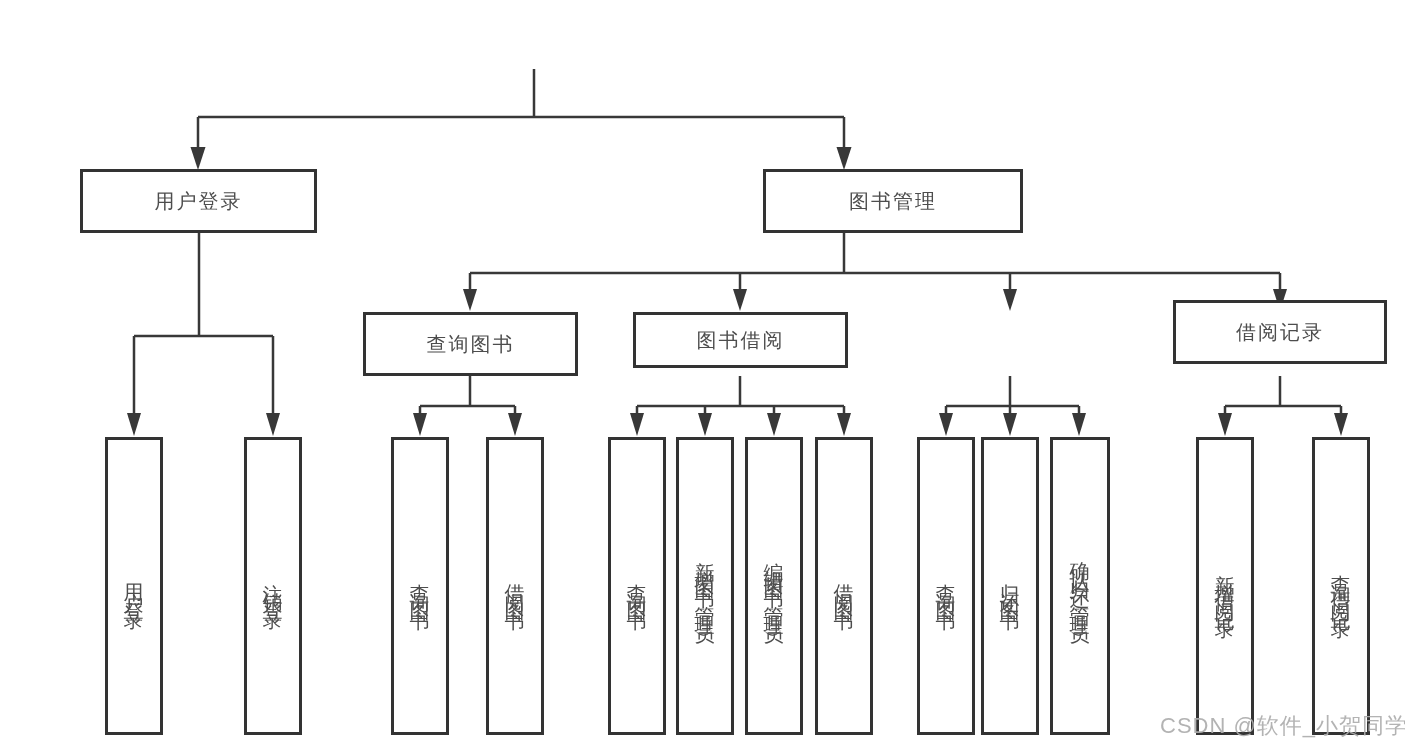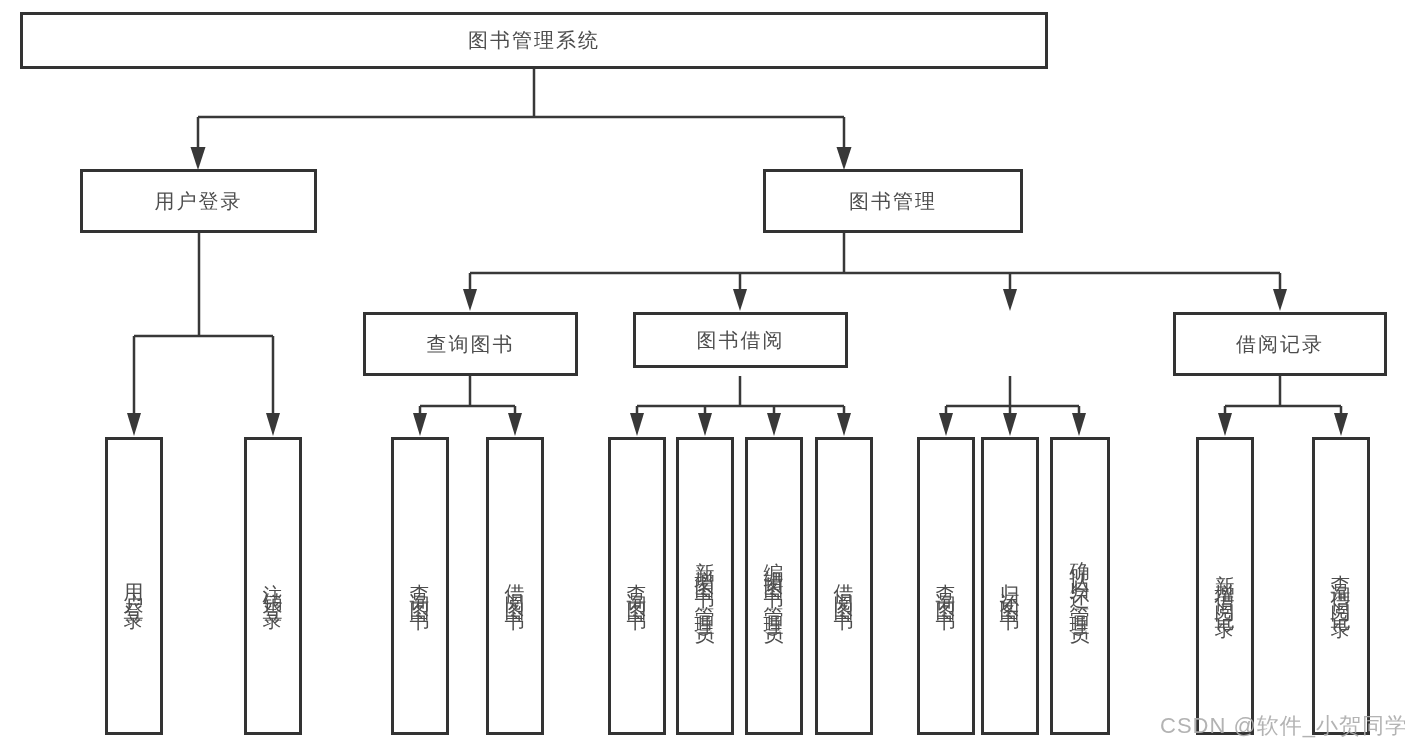--- a/index.html
+++ b/index.html
@@ -86,38 +86,35 @@
       <polygon points="767,413 781,413 774,436"></polygon>
       <polygon points="837,413 851,413 844,436"></polygon>
       <polygon points="939,413 953,413 946,436"></polygon>
       <polygon points="1003,413 1017,413 1010,436"></polygon>
       <polygon points="1072,413 1086,413 1079,436"></polygon>
       <polygon points="1218,413 1232,413 1225,436"></polygon>
       <polygon points="1334,413 1348,413 1341,436"></polygon>
     </g>
   </svg>
 
-  <div class="node" style="left:20px; top:12px; width:1028px; height:57px">
-    <span>图书管理系统</span>
-  </div>
 
   <div class="node" style="left:80px; top:169px; width:237px; height:64px">
     <span>用户登录</span>
   </div>
   <div class="node" style="left:763px; top:169px; width:260px; height:64px">
     <span>图书管理</span>
   </div>
 
   <div class="node" style="left:363px; top:312px; width:215px; height:64px">
     <span>查询图书</span>
   </div>
   <div class="node" style="left:633px; top:312px; width:215px; height:56px">
     <span>图书借阅</span>
   </div>
-  <div class="node" style="left:1173px; top:312px; width:214px; height:64px">
+  <div class="node" style="left:1173px; top:300px; width:214px; height:64px">
     <span>借阅记录</span>
   </div>
 
   <div class="node v" style="left:105px; top:437px; width:58px; height:298px">
     <span>用户登录</span>
   </div>
   <div class="node v" style="left:244px; top:437px; width:58px; height:298px">
     <span>注销登录</span>
   </div>
 

